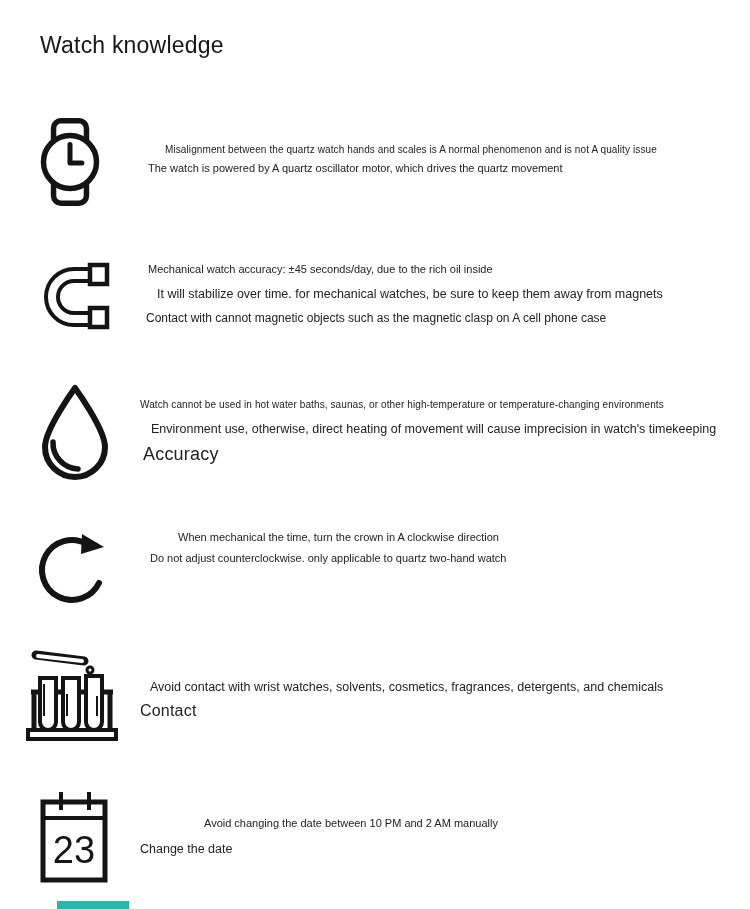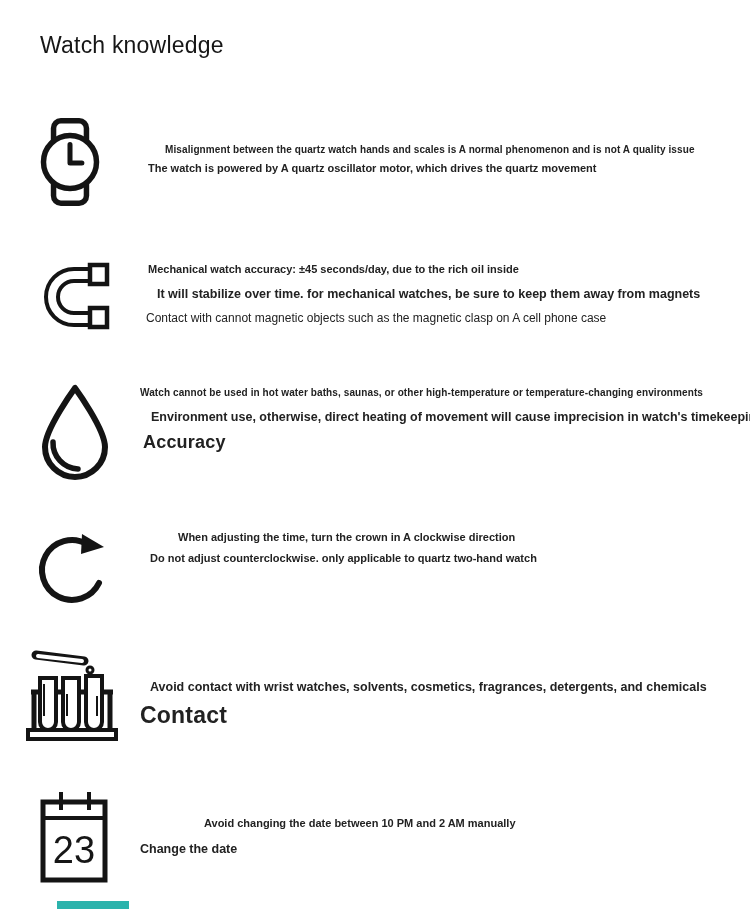--- a/index.html
+++ b/index.html
@@ -10,27 +10,27 @@
     -webkit-font-smoothing:antialiased;
   }
   .title{
     position:absolute;left:40px;top:32px;margin:0;
     font-size:23px;font-weight:400;letter-spacing:.2px;color:#161616;
   }
   .icon-box{position:absolute}
   .icon-box svg{width:100%;height:100%;display:block}
   .txt{position:absolute;left:140px;width:606px}
   .txt p{margin:0;line-height:1.25;white-space:nowrap;color:#222}
-  .b{font-weight:700}
+  .b{font-weight:400}
   .t-xxs{font-size:10px;letter-spacing:.1px}
   .t-sm{font-size:12px;font-weight:400}
   .t-md{font-size:12.5px}
   .t-lg{font-size:11px}
   .t-xl{font-size:18px;letter-spacing:.2px}
-  .t-xxl{font-size:23px;letter-spacing:.2px}
+  .t-xxl{font-size:16px;letter-spacing:.2px}
   .accent-bar{
     position:absolute;left:57px;top:901px;width:72px;height:8px;
   }
 </style>
 </head>
 <body>
 
 <h1 class="title">Watch knowledge</h1>
 
 <div>
@@ -63,36 +63,36 @@
   </div>
 </div>
 
 <div>
   <div class="icon-box" style="left:36px;top:382px;width:78px;height:98px">
     <svg viewBox="0 0 78 98" fill="none" stroke="#141414">
       <path d="M39,6 C39,6 9,47 9,65 A30,30 0 0 0 69,65 C69,47 39,6 39,6 Z" stroke-width="6" stroke-linejoin="round"></path>
       <path d="M17,60 A26,26 0 0 0 42,87" stroke-width="5.5" stroke-linecap="round"></path>
     </svg>
   </div>
-  <div class="txt" style="top:387px">
+  <div class="txt" style="top:399px">
     <p class="t-xxs b">Watch cannot be used in hot water baths, saunas, or other high-temperature or temperature-changing environments</p>
     <p class="t-md b" style="margin-left:11px;margin-top:10px">Environment use, otherwise, direct heating of movement will cause imprecision in watch's timekeeping</p>
     <p class="t-xl b" style="margin-left:3px;margin-top:6px">Accuracy</p>
   </div>
 </div>
 
 <div>
   <div class="icon-box" style="left:36px;top:520px;width:72px;height:93px">
     <svg viewBox="0 0 72 93" fill="none">
       <path d="M51,24 A30,30 0 1 0 63,63" stroke="#141414" stroke-width="6" stroke-linecap="round"></path>
       <polygon points="46,14 68,27 45,34" fill="#141414"></polygon>
     </svg>
   </div>
   <div class="txt" style="top:531px">
-    <p class="t-lg b" style="margin-left:38px">When adjusting the time, turn the crown in A clockwise direction</p>
+    <p class="t-lg b" style="margin-left:38px">When mechanical the time, turn the crown in A clockwise direction</p>
     <p class="t-lg b" style="margin-left:10px;margin-top:7px">Do not adjust counterclockwise. only applicable to quartz two-hand watch</p>
   </div>
 </div>
 
 <div>
   <div class="icon-box" style="left:26px;top:642px;width:92px;height:102px">
     <svg viewBox="0 0 92 102" fill="none">
       <path d="M10,13 L58,19" stroke="#141414" stroke-width="9" stroke-linecap="round"></path>
       <path d="M12,14 L56,19" stroke="#ffffff" stroke-width="4" stroke-linecap="round"></path>
       <circle cx="64" cy="28" r="3" stroke="#141414" stroke-width="3"></circle>

